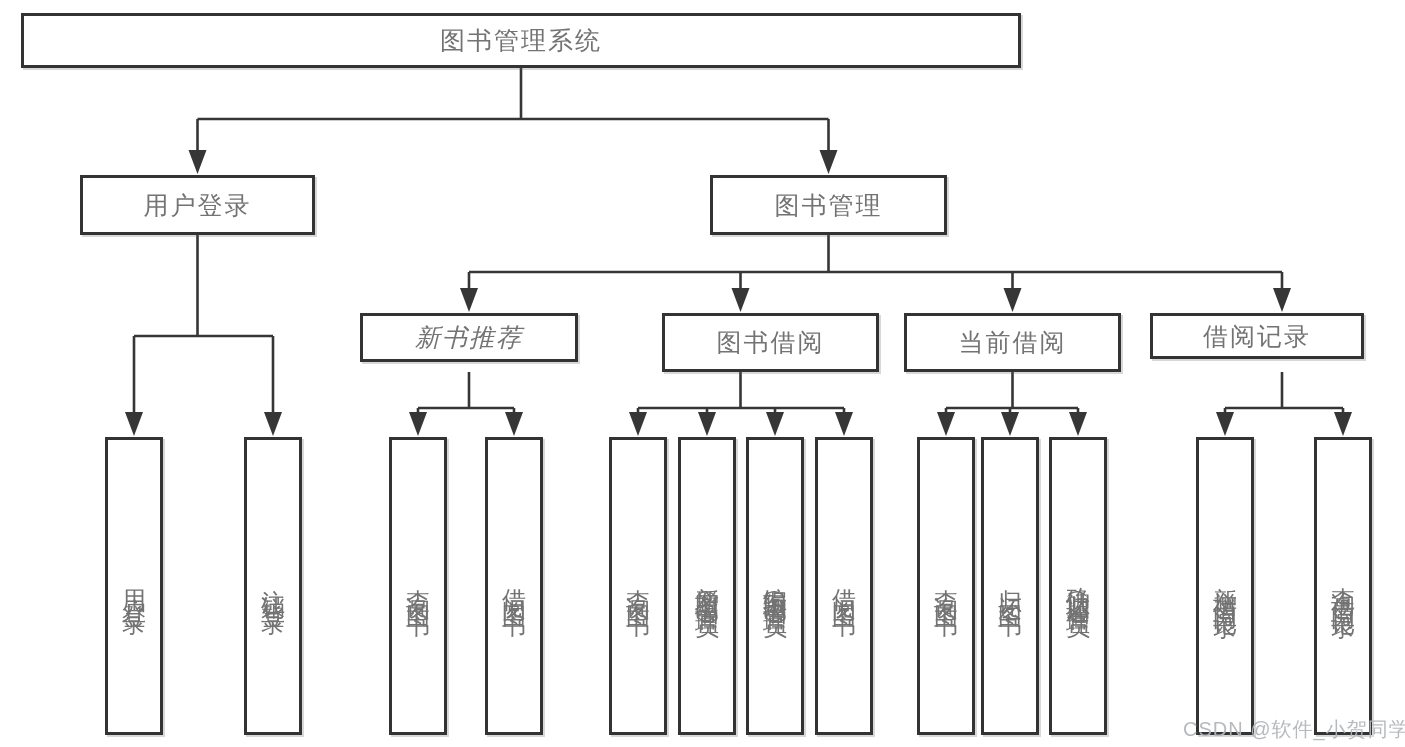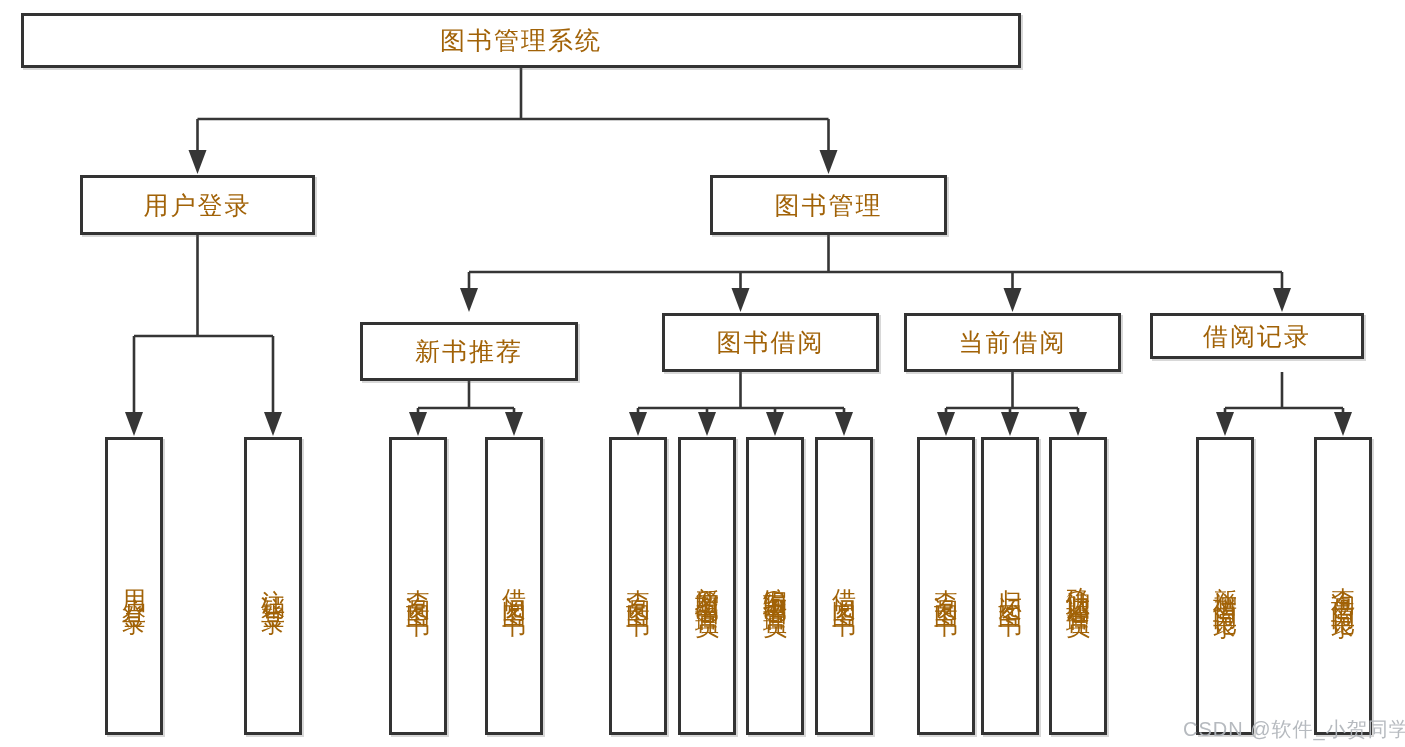--- a/index.html
+++ b/index.html
@@ -14,21 +14,21 @@
   .connector-layer {
     position: absolute;
     left: 0; top: 0;
     width: 1405px; height: 747px;
   }
   .node {
     position: absolute;
     box-sizing: border-box;
     border: 3px solid #333333;
     background: #ffffff;
-    color: #a16207;
+    color: #737373;
     display: flex;
     align-items: center;
     justify-content: center;
     box-shadow: 2px 2px 0 rgba(100,100,100,0.25);
   }
   .hnode { font-size: 25px; letter-spacing: 2px; white-space: nowrap; }
   .vnode .vlbl {
     writing-mode: vertical-rl;
     text-orientation: mixed;
     font-size: 24px;
@@ -94,21 +94,21 @@
     <span>图书管理系统</span>
   </div>
 
   <div class="node hnode" style="left:80px; top:175px; width:235px; height:60px;">
     <span>用户登录</span>
   </div>
   <div class="node hnode" style="left:710px; top:175px; width:237px; height:60px;align-items:center;">
     <span>图书管理</span>
   </div>
 
-  <div class="node hnode" style="left:360px; top:322px; width:218px; height:59px;">
+  <div class="node hnode" style="left:360px; top:313px; width:218px; height:49px;font-style:italic;">
     <span>新书推荐</span>
   </div>
   <div class="node hnode" style="left:632px; top:313px; width:217px; height:59px;margin-left:30px;">
     <span>图书借阅</span>
   </div>
   <div class="node hnode" style="left:904px; top:313px; width:217px; height:59px;">
     <span>当前借阅</span>
   </div>
   <div class="node hnode" style="left:1150px; top:313px; width:214px; height:46px;">
     <span>借阅记录</span>

